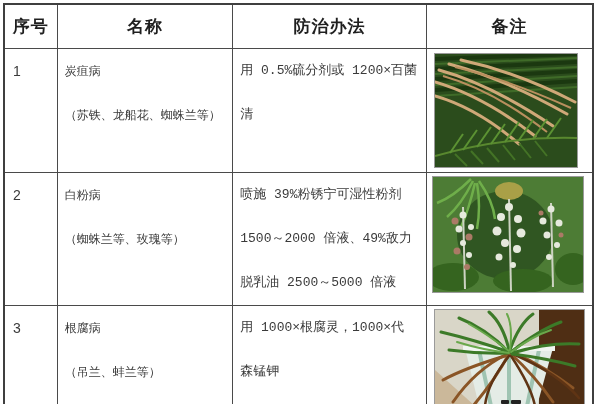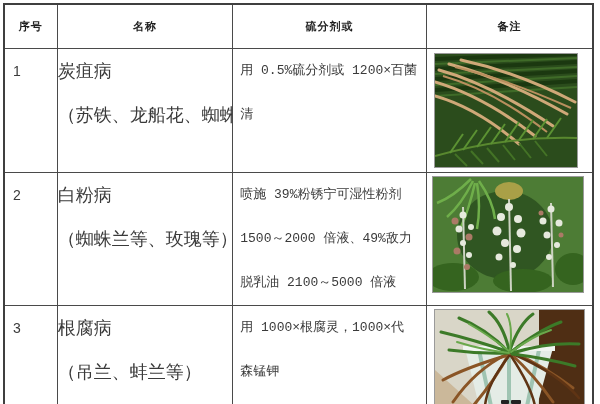--- a/index.html
+++ b/index.html
@@ -4,25 +4,25 @@
 <style>
   html,body{margin:0;padding:0;background:#ffffff;}
   body{width:600px;height:404px;overflow:hidden;
        font-family:"Liberation Sans","DejaVu Sans",sans-serif;color:#3a3a3a;}
   .page{padding:3px 0 0 3px;}
   table.disease{border-collapse:collapse;table-layout:fixed;width:591px;
                 border:2px solid #3f3f3f;}
   col.c-num{width:53px;} col.c-name{width:175px;} col.c-method{width:193px;} col.c-photo{width:166px;}
   th,td{border:1px solid #4a4a4a;vertical-align:top;padding:0;overflow:hidden;}
   thead tr{height:44px;}
-  th{font-size:11px;font-weight:bold;color:#1f1f1f;vertical-align:middle;
+  th{font-size:17px;font-weight:bold;color:#1f1f1f;vertical-align:middle;
      letter-spacing:1px;}
   tr.r1{height:124px;} tr.r2{height:124px;} tr.r3{height:105px;}
   td.num{padding-left:8px;font-size:14px;line-height:44px;}
-  td.name{font-size:18px;line-height:44px;}
+  td.name{padding-left:7px;font-size:12px;line-height:44px;}
   td.method{padding-left:7px;padding-right:2px;font-size:13px;line-height:44px;font-family:Liberation Mono, monospace;}
   .ln{height:44px;white-space:nowrap;}
   td.photo{padding:0;}
   .photo-wrap{margin:4px 0 0 7px;line-height:0;}
   .photo-wrap svg{display:block;border:1px solid #9a9a9a;}
 </style>
 </head>
 <body>
 
 <div class="page">
@@ -30,21 +30,21 @@
     <colgroup>
       <col class="c-num">
         <col class="c-name">
         <col class="c-method">
         <col class="c-photo">
     </colgroup>
     <thead>
       <tr>
         <th>序号</th>
         <th>名称</th>
-        <th>硫分剂或</th>
+        <th>防治办法</th>
         <th>备注</th>
       </tr>
     </thead>
     <tbody>
 
       <tr class="r1">
         <td class="num">1</td>
         <td class="name">
           <div class="ln">炭疽病</div>
           <div class="ln">（苏铁、龙船花、蜘蛛兰等）</div>
@@ -106,21 +106,21 @@
 
       <tr class="r2">
         <td class="num">2</td>
         <td class="name">
           <div class="ln">白粉病</div>
           <div class="ln">（蜘蛛兰等、玫瑰等）</div>
         </td>
         <td class="method">
           <div class="ln">喷施 39%粉锈宁可湿性粉剂</div>
           <div class="ln">1500～2000 倍液、49%敌力</div>
-          <div class="ln">脱乳油 2100～5000 倍液</div>
+          <div class="ln">脱乳油 2500～5000 倍液</div>
         </td>
         <td class="photo">
           <div class="photo-wrap" style="margin-left:5px;margin-top:3px;">
             <svg width="150" height="115" viewBox="0 0 150 115" xmlns="http://www.w3.org/2000/svg">
               <rect width="150" height="115" fill="#4d7c35"></rect>
               <ellipse cx="72" cy="58" rx="48" ry="44" fill="#274a1c" opacity="0.75"></ellipse>
               <g stroke="#6fae4a" stroke-width="2.5" fill="none">
                 <path d="M38,2 Q20,20 4,26"></path>
                   <path d="M40,4 Q28,28 14,40"></path>
                 <path d="M42,6 Q36,32 28,50"></path>

